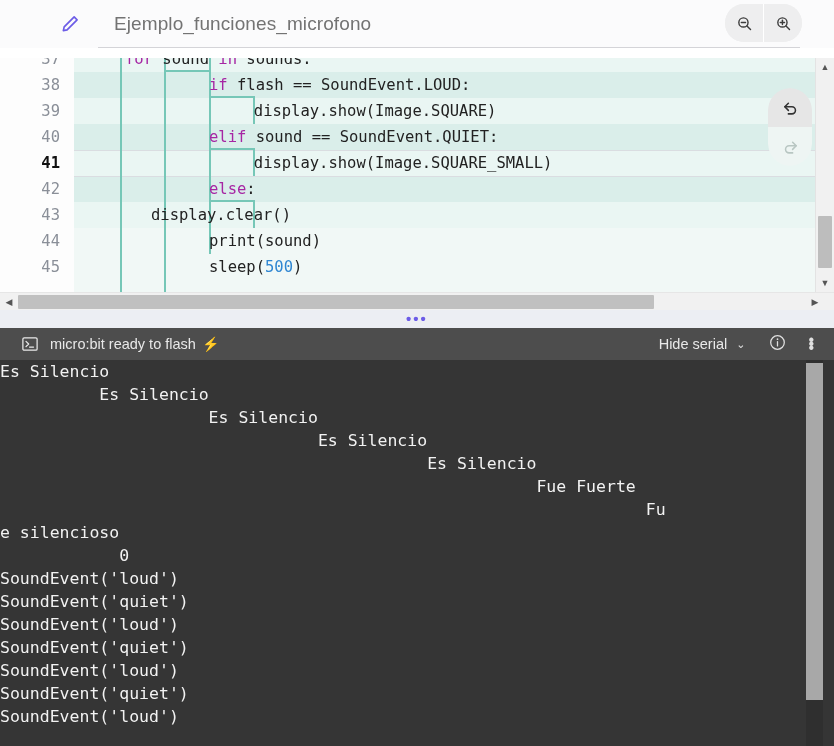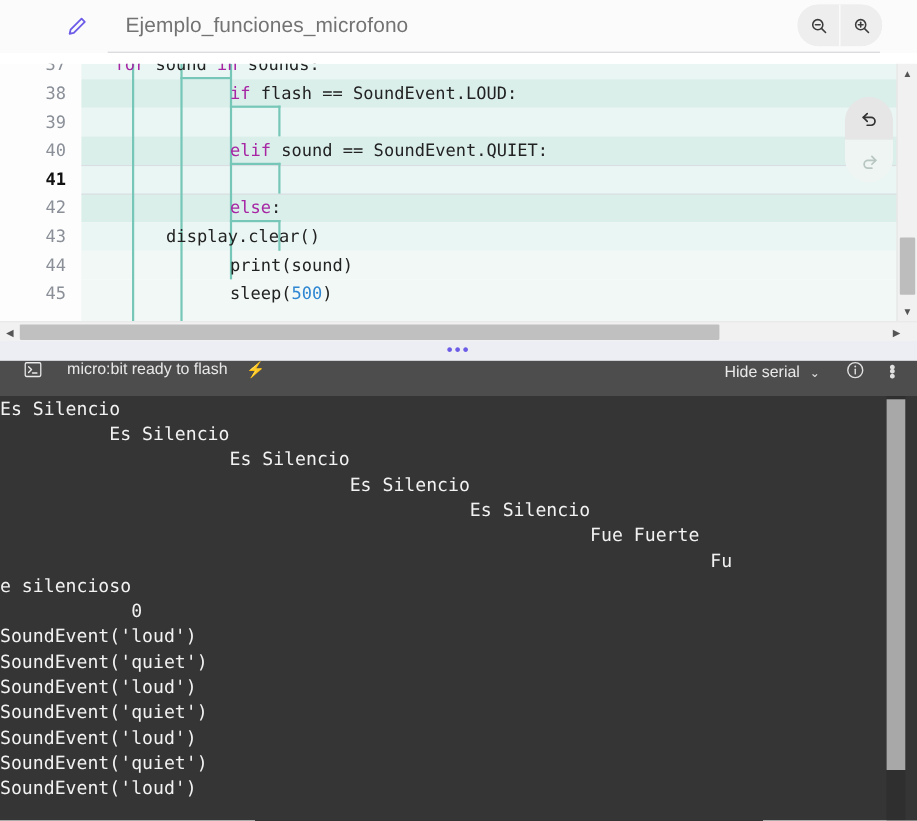--- a/index.html
+++ b/index.html
@@ -117,21 +117,21 @@
     background: #eceef3;
     display: flex; align-items: center; justify-content: center;
     cursor: row-resize;
   }
   .splitter .dots { letter-spacing: 2px; color: #6c5ce7; font-size: 15px; line-height: 8px; font-weight: bold; }
 
   
   .term-header {
     position: absolute; left: 0; top: 328px; width: 834px; height: 32px;
     background: #4d4d4d;
-    display: flex;  gap: 11px;
+    display: flex; align-items: center;
   }
   .term-icon { margin-left: 22px; width: 16px; height: 16px; display: flex; align-items: center; justify-content: center; }
   .term-status { margin-left: 12px; color: #e8e8e8; font-size: 14.5px; white-space: nowrap; }
   .term-bolt { margin-left: 6px; color: #ffffff; font-size: 14px; }
   .term-right { position: absolute; right: 12px; display: flex; align-items: center; }
   .hide-serial { color: #e8e8e8; font-size: 14.5px; cursor: pointer; }
   .chev { margin-left: 9px; color: #e0e0e0; font-size: 11px; cursor: pointer; }
   .info-ic { margin-left: 24px; cursor: pointer; }
   .kebab { margin-left: 22px; margin-right: 8px; color: #e0e0e0; font-size: 16px; line-height: 4px; cursor: pointer; text-align: center; }
   .kebab i { display: block; font-style: normal; }
@@ -216,35 +216,37 @@
     <div class="guide" style="left:253px; top:38px; height:28px;"></div>
     <div class="guide-h" style="left:209px; top:38px; width:46px;"></div>
     <div class="guide" style="left:253px; top:90px; height:28px;"></div>
     <div class="guide-h" style="left:209px; top:90px; width:46px;"></div>
     <div class="guide" style="left:253px; top:142px;height:28px;"></div>
     <div class="guide-h" style="left:209px; top:142px;width:46px;"></div>
 
     <div id="code-rows">
         <div class="row" style="top: -12px;">
           <span class="ln">37</span>
-          <span class="code" style="margin-left: 44px;"><span class="kw">for </span><span>sound </span><span class="kw">in </span><span>sounds:</span></span>
+          <span class="code" style="margin-left: 65px;"><span class="kw">for </span><span>sound </span><span class="kw">in </span><span>sounds:</span></span>
         </div>
         <div class="row" style="top: 14px;">
           <span class="ln">38</span>
           <span class="code" style="margin-left: 149px;"><span class="kw">if </span><span>flash == SoundEvent.LOUD:</span></span>
         </div>
         <div class="row" style="top: 40px;">
           <span class="ln">39</span>
+          <span class="code" style="margin-left: 193.8px;"><span>display.show(Image.SQUARE)</span></span>
         </div>
         <div class="row" style="top: 66px;">
           <span class="ln">40</span>
           <span class="code" style="margin-left: 149px;"><span class="kw">elif </span><span>sound == SoundEvent.QUIET:</span></span>
         </div>
         <div class="row active" style="top: 92px;">
           <span class="ln">41</span>
+          <span class="code" style="margin-left: 193.8px;"><span>display.show(Image.SQUARE_SMALL)</span></span>
         </div>
         <div class="row" style="top: 118px;">
           <span class="ln">42</span>
           <span class="code" style="margin-left: 149px;"><span class="kw">else</span><span>:</span></span>
         </div>
         <div class="row" style="top: 144px;">
           <span class="ln">43</span>
           <span class="code" style="margin-left: 91px;"><span>display.clear()</span></span>
         </div>
         <div class="row" style="top: 170px;">

